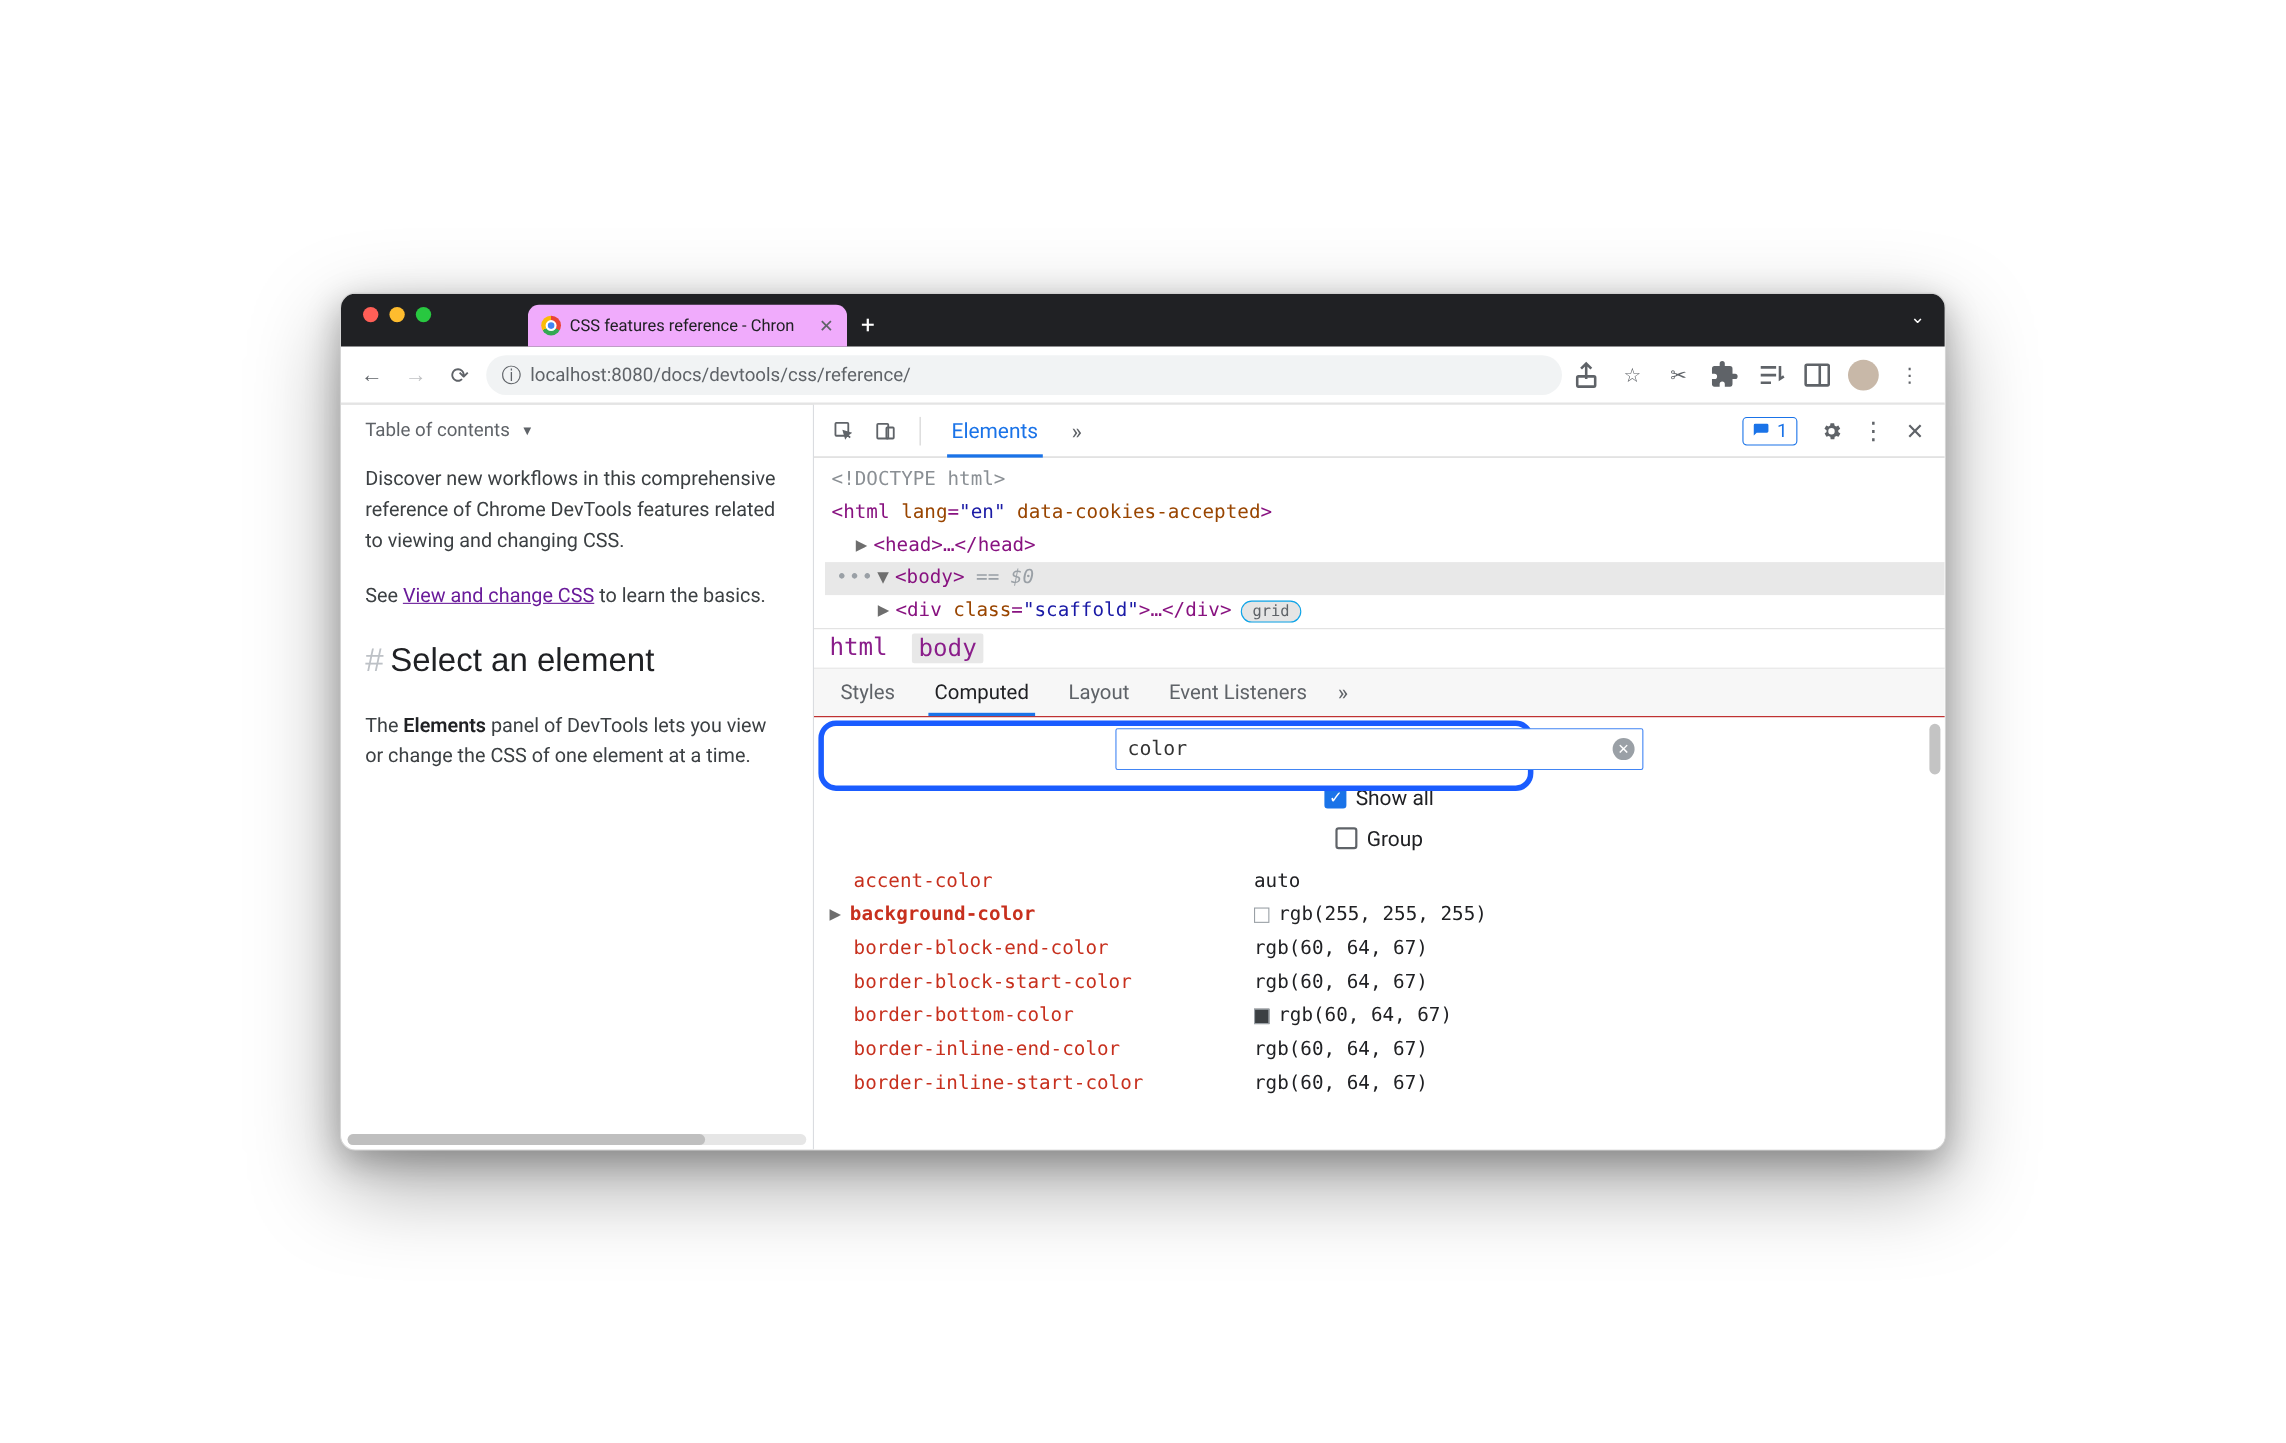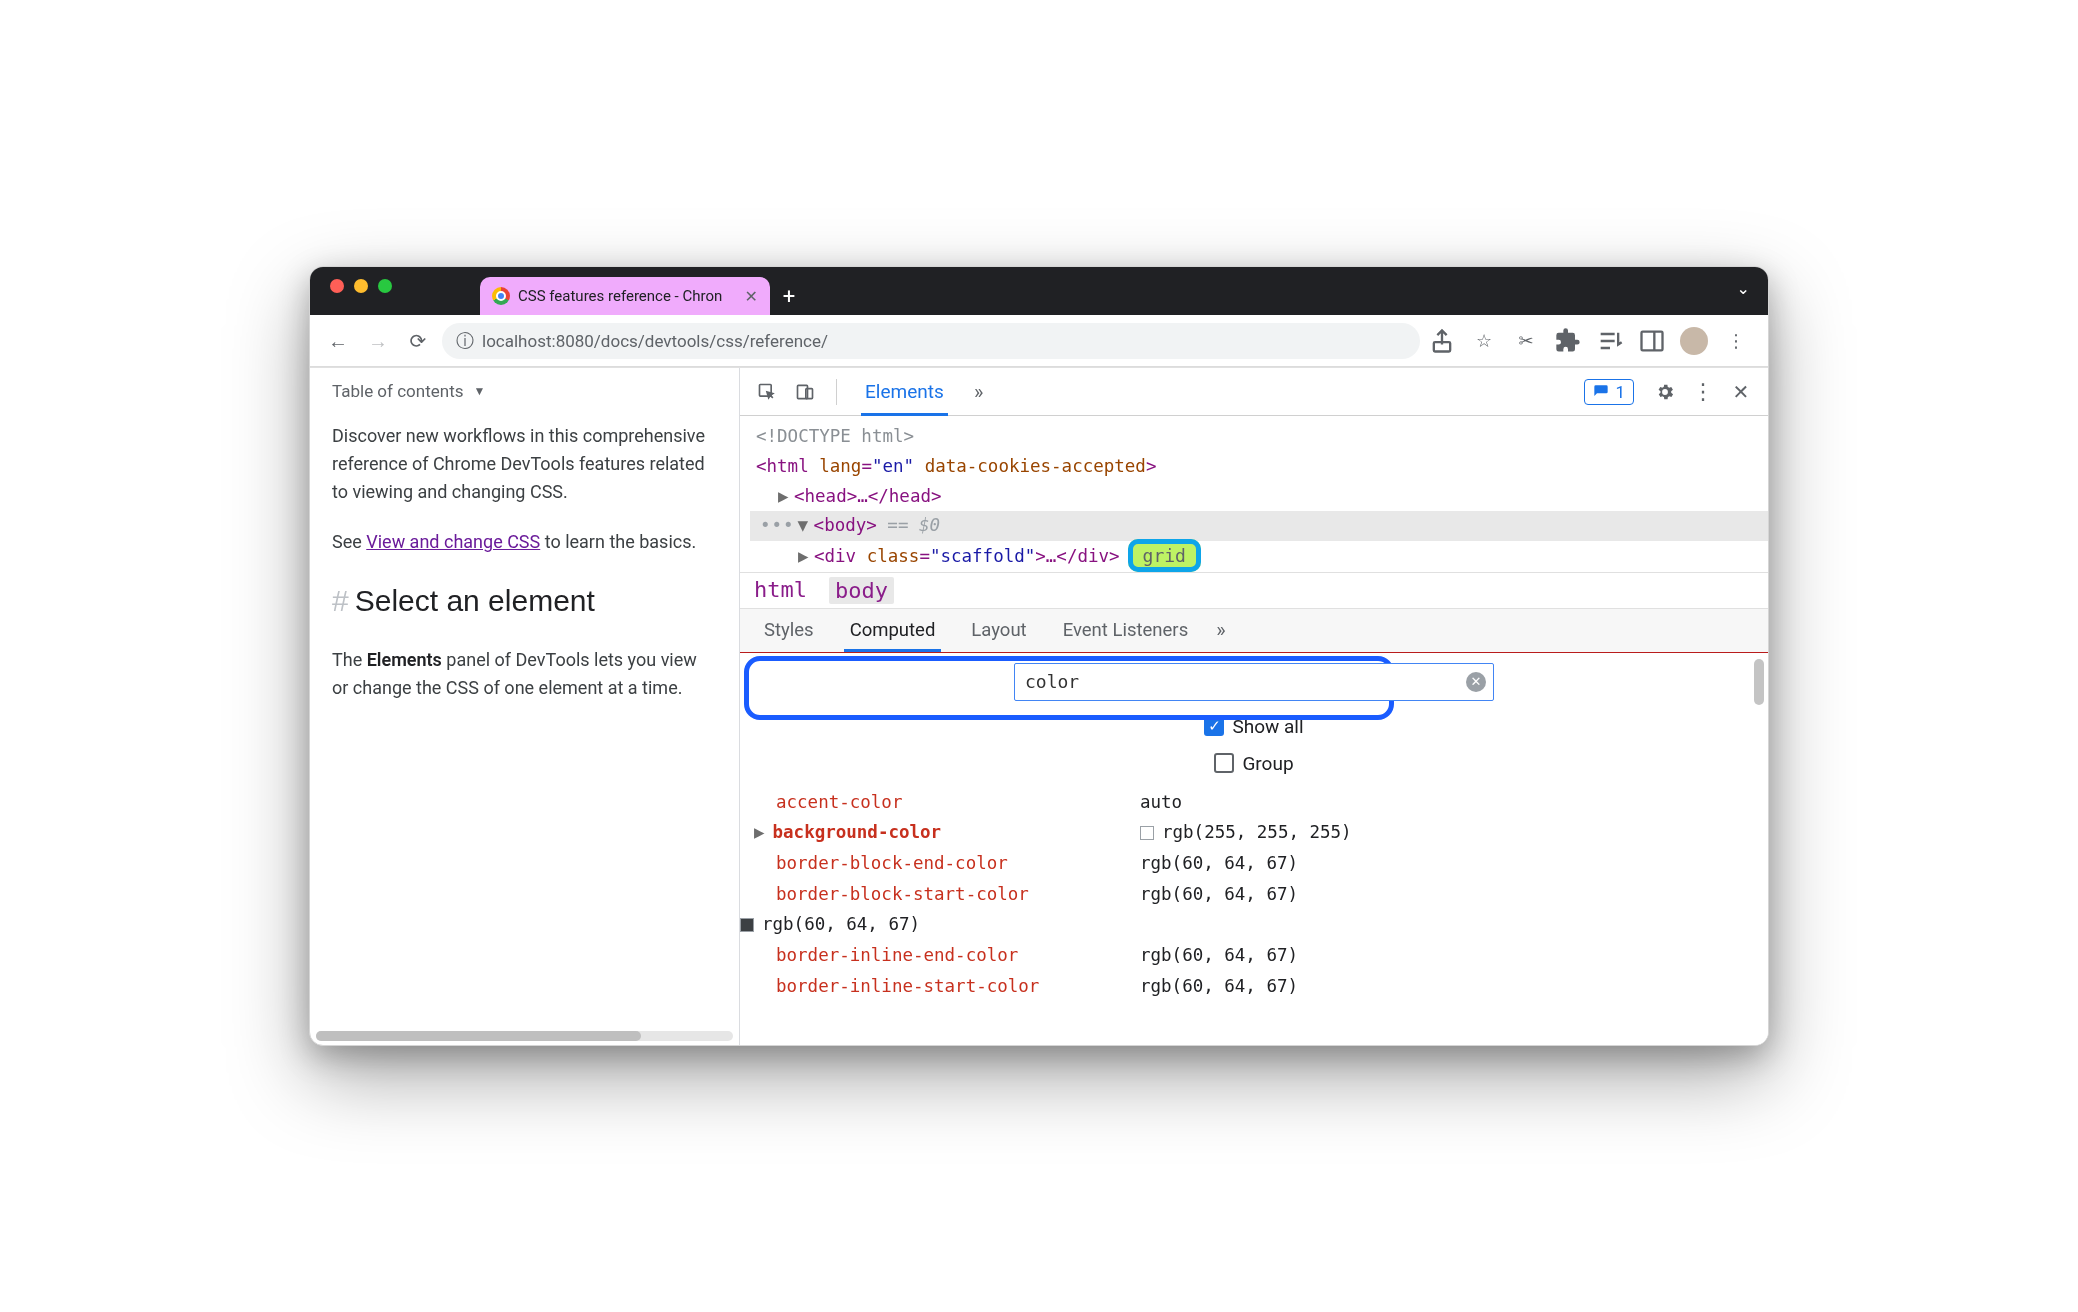--- a/index.html
+++ b/index.html
@@ -126,21 +126,21 @@
   .dom-tree .attr{color:#994500;}
   .dom-tree .val{color:#1a1aa6;}
   .dom-tree .doctype{color:#8a8f94;}
   .dom-tree .arrow{color:#6e6e6e;display:inline-block;width:14px;margin-right:2px;}
   .dom-tree .line{padding:0 6px;}
   .dom-tree .line.sel{background:#e8e8e8;}
   .dom-tree .eq0{color:#9aa0a6;font-style:italic;}
   .dom-tree .indent1{padding-left:28px;}
   .dom-tree .indent2{padding-left:48px;}
   .dom-tree .dots{color:#9aa0a6; letter-spacing:1px; margin-right:3px;}
-  .pill{background:#bef264;color:#5f6368;border-radius:10px;font-size:18px;padding:1px 10px;margin-left:8px;border:5px solid #0ea5e9;}
+  .pill{background:#e5e5e5;color:#5f6368;border-radius:10px;font-size:14px;padding:1px 10px;margin-left:8px;border:1px solid #0ea5e9;}
 
   
   .crumb{border-top:1px solid #e0e0e0;border-bottom:1px solid #e0e0e0;padding:4px 14px;font-family:Menlo,monospace;font-size:22px;color:#8a1d8a;display:flex;gap:22px;}
   .crumb .sel{background:#e8e8e8; padding:1px 6px;border-radius:2px;}
 
   
   .subtabs{height:44px;border-bottom:1px solid #b91c1c;display:flex;align-items:center;padding:0 6px;background:#f7f7f7;}
   .subtab{padding:0 18px;height:44px;display:flex;align-items:center;font-size:18.5px;color:#5f6368;position:relative;}
   .subtab.active{color:#202124;}
   .subtab.active::after{content:"";position:absolute;left:12px;right:12px;bottom:0;height:3px;background:#1a73e8;}
@@ -359,20 +359,21 @@
               <span>rgb(60, 64, 67)</span>
             </div>
           </div>
           <div class="row">
             <div class="prop"><span>border-block-start-color</span></div>
             <div class="val">
               <span>rgb(60, 64, 67)</span>
             </div>
           </div>
           <div class="row">
+            <div class="prop"><span>border-bottom-color</span></div>
             <div class="val">
               <span class="sw" style="background: rgb(60, 64, 67);"></span>
               <span>rgb(60, 64, 67)</span>
             </div>
           </div>
           <div class="row">
             <div class="prop"><span>border-inline-end-color</span></div>
             <div class="val">
               <span>rgb(60, 64, 67)</span>
             </div>

